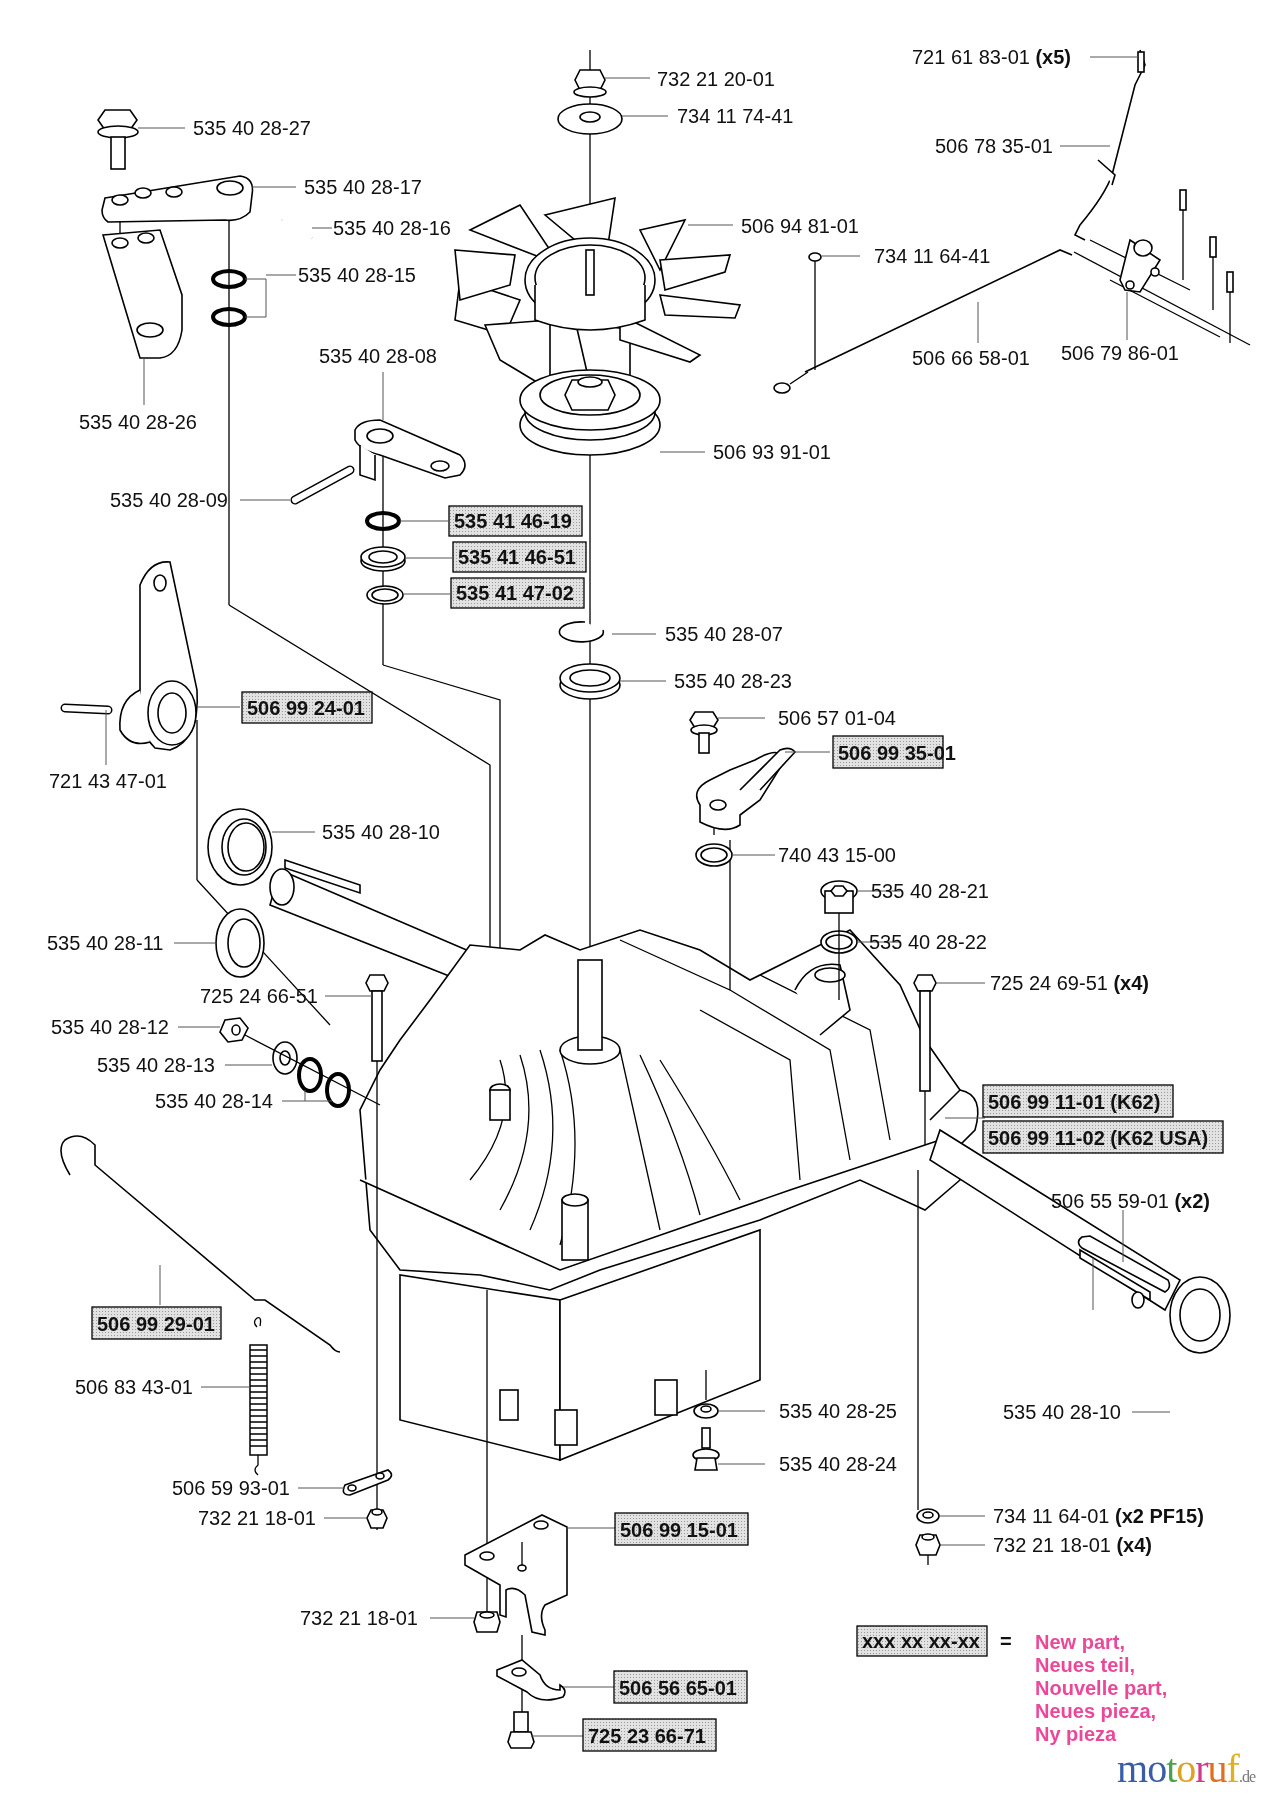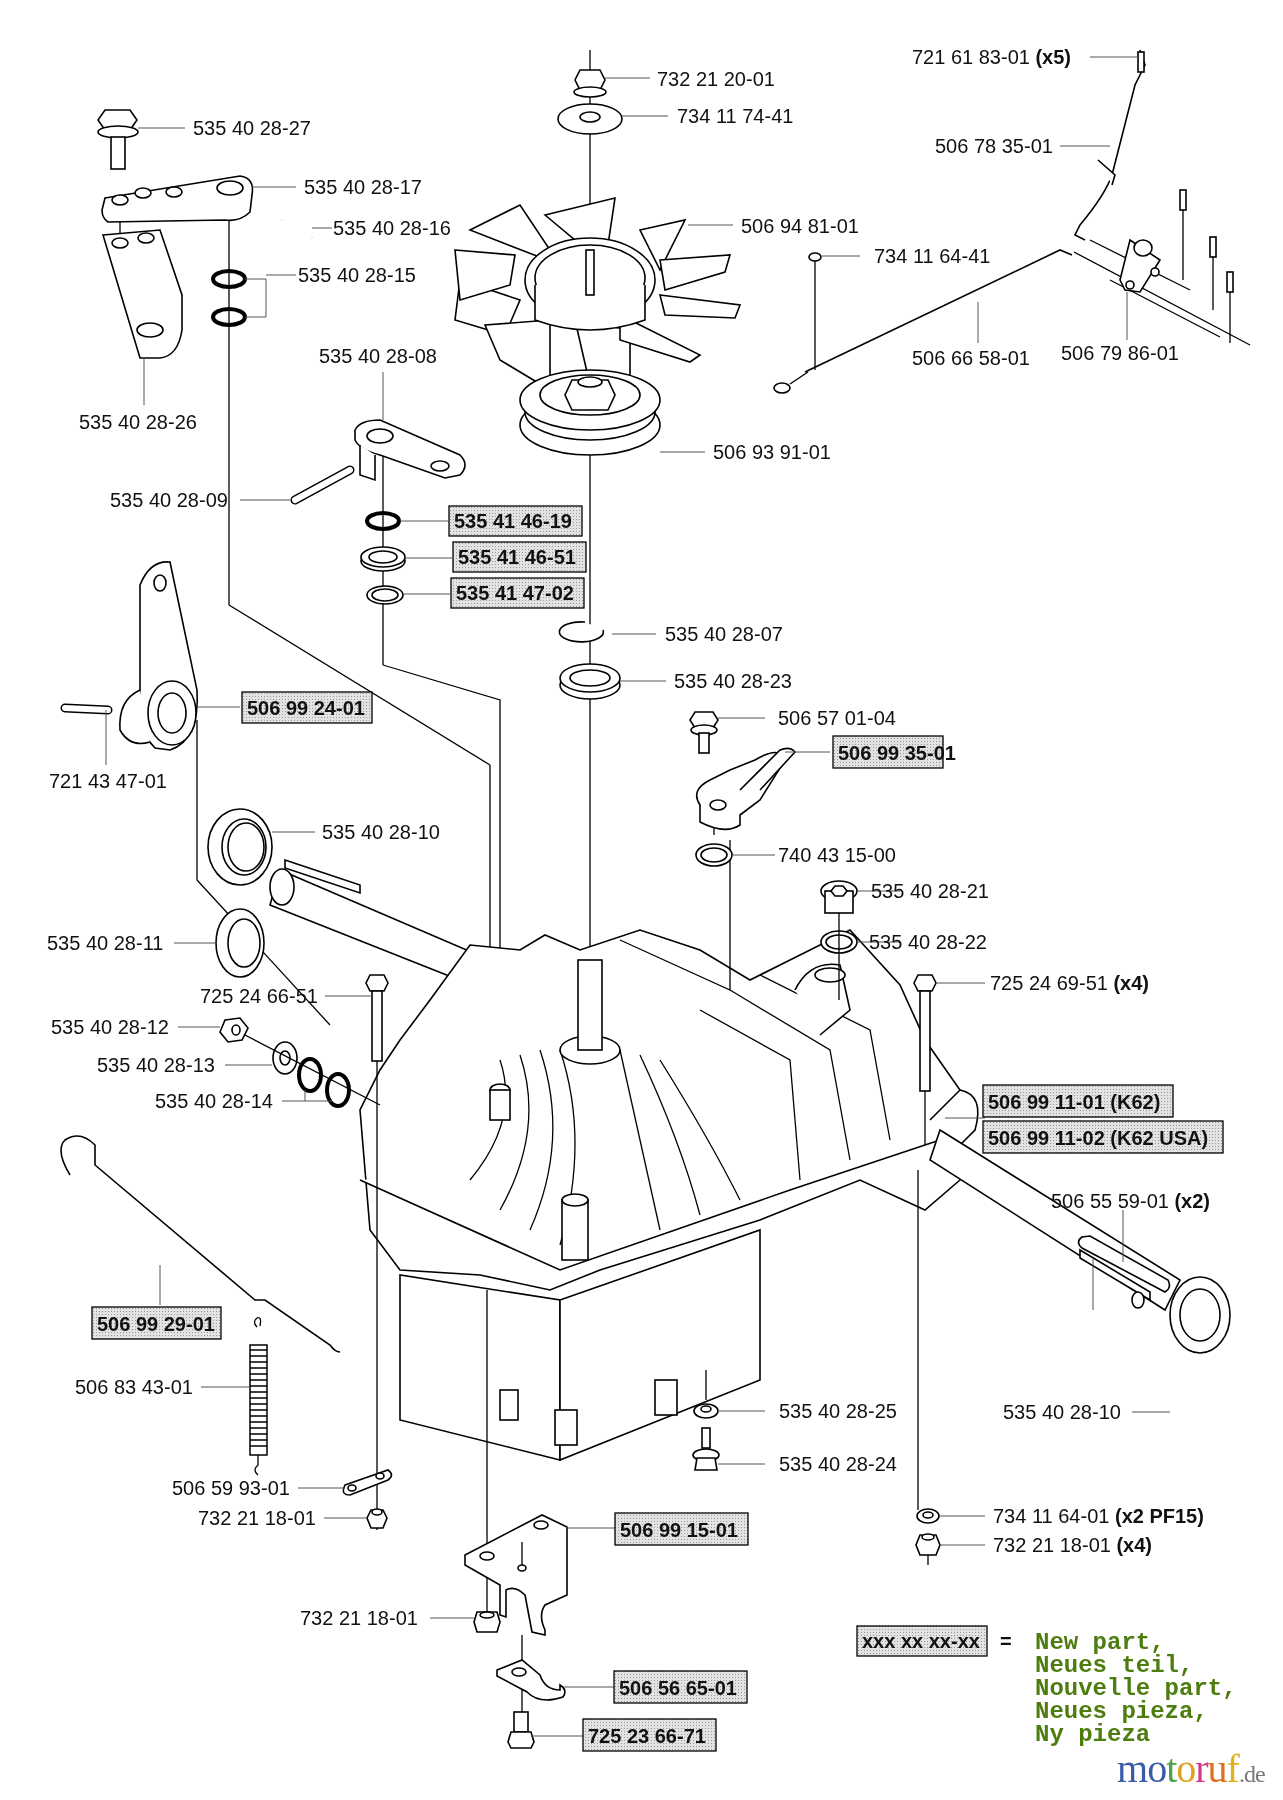--- a/index.html
+++ b/index.html
@@ -5,21 +5,21 @@
   html,body{margin:0;padding:0;background:#fff;}
   body{width:1283px;height:1800px;position:relative;overflow:hidden;font-family:"Liberation Sans",sans-serif;}
   svg.diagram{position:absolute;left:0;top:0;width:1283px;height:1800px;}
   .ln{stroke:#000;stroke-width:1.3;fill:none;}
   .ldr{stroke:#555;stroke-width:1;fill:none;}
   .part{stroke:#000;stroke-width:1.6;fill:#fff;}
   .thick{stroke:#000;stroke-width:4;fill:none;}
   .lbl{font-family:"Liberation Sans",sans-serif;font-size:20px;fill:#111;}
   .lbl-b{font-family:"Liberation Sans",sans-serif;font-size:20px;font-weight:bold;fill:#111;}
   .newbox{fill:url(#dots);stroke:#000;stroke-width:1.3;}
-  .legend-text{position:absolute;left:1035px;top:1650px;font-family:Liberation Mono, monospace;font-weight:bold;font-size:24px;line-height:23px;color:#4d7c0f;}
+  .legend-text{position:absolute;left:1035px;top:1650px;font-family:Liberation Sans, sans-serif;font-weight:bold;font-size:20px;line-height:23px;color:#ec4899;}
   .logo{position:absolute;left:1117px;top:1745px;font-family:"Liberation Serif",serif;font-size:40px;letter-spacing:-1px;}
   .logo span{display:inline-block;}
 </style>
 </head>
 <body>
 
 <svg class="diagram" viewBox="0 0 1283 1800">
   <defs>
     <pattern id="dots" width="3" height="3" patternUnits="userSpaceOnUse">
       <rect width="3" height="3" fill="#e2e2e2"></rect>
@@ -486,14 +486,14 @@
 
 <div class="legend-text" style="top:1631px;">
   <div>New part,</div>
   <div>Neues teil,</div>
   <div>Nouvelle part,</div>
   <div>Neues pieza,</div>
   <div>Ny pieza</div>
 </div>
 
 <div class="logo">
-  <span style="color: rgb(58, 93, 168);">m</span><span style="color: rgb(58, 93, 168);">o</span><span style="color: rgb(74, 163, 74);">t</span><span style="color: rgb(224, 160, 32);">o</span><span style="color: rgb(210, 58, 138);">r</span><span style="color: rgb(224, 112, 32);">u</span><span style="color: rgb(224, 176, 32);">f</span><span style="font-size:24px;color:#777;">.de</span>
+  <span style="color: rgb(58, 93, 168);">m</span><span style="color: rgb(58, 93, 168);">o</span><span style="color: rgb(74, 163, 74);">t</span><span style="color: rgb(224, 160, 32);">o</span><span style="color: rgb(210, 58, 138);">r</span><span style="color: rgb(224, 112, 32);">u</span><span style="color: rgb(224, 176, 32);">f</span><span style="font-size:16px;color:#777;">.de</span>
 </div>
 
 </body></html>

